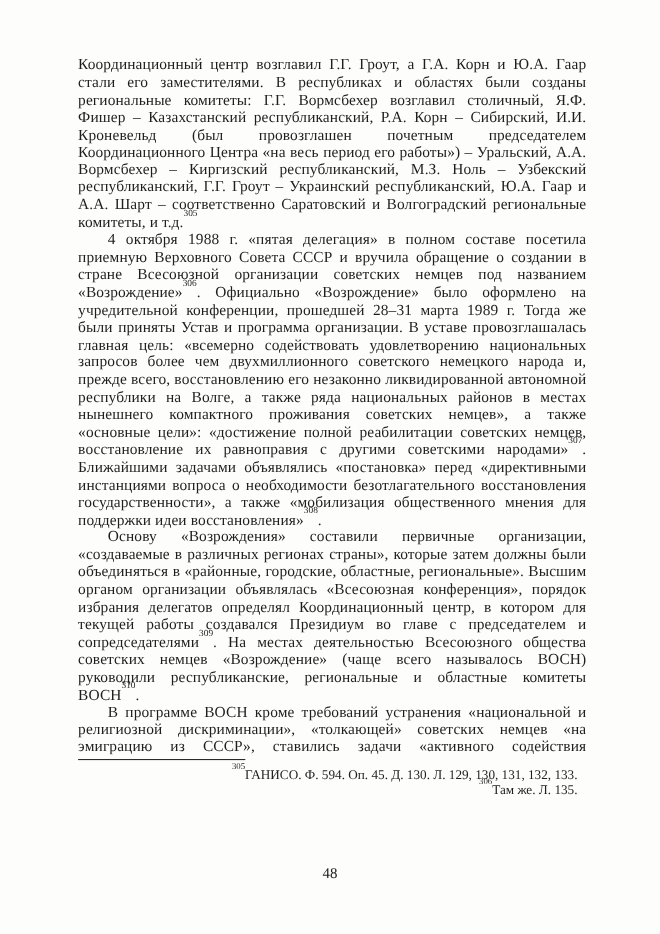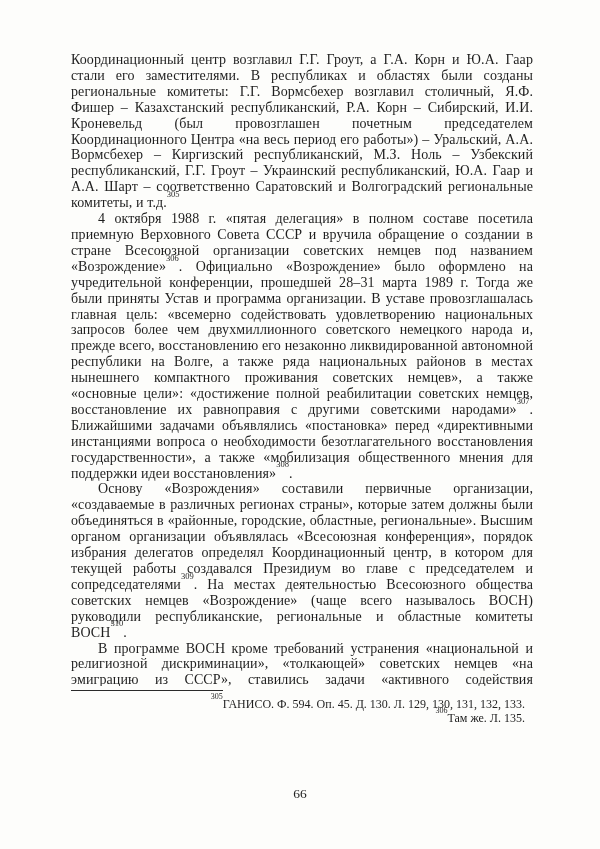--- a/index.html
+++ b/index.html
@@ -92,14 +92,14 @@
       <p class="indent">Основу «Возрождения» составили первичные организации, «создаваемые в различных регионах страны», которые затем должны были объединяться в «районные, городские, областные, региональные». Высшим органом организации объявлялась «Всесоюзная конференция», порядок избрания делегатов определял Координационный центр, в котором для текущей работы создавался Президиум во главе с председателем и сопредседателями<sup class="fnref">309</sup>. На местах деятельностью Всесоюзного общества советских немцев «Возрождение» (чаще всего называлось ВОСН) руководили республиканские, региональные и областные комитеты ВОСН<sup class="fnref">310</sup>.</p>
       <p class="indent">В программе ВОСН кроме требований устранения «национальной и религиозной дискриминации», «толкающей» советских немцев «на эмиграцию из СССР», ставились задачи «активного содействия ширящегося в стране движения за экологическую культуру, «выступления» за «немедленное прекращение строительства каналов «Волга–Чограй» и «Волга – Дон-2»,</p>
     </div>
   <div class="footnote-area">
     <div class="footnote-sep"></div>
     <div class="footnotes">
         <p><sup class="fnmark">305</sup>ГАНИСО. Ф. 594. Оп. 45. Д. 130. Л. 129, 130, 131, 132, 133.</p>
         <p><sup class="fnmark">306</sup>Там же. Л. 135.</p>
       </div>
   </div>
-  <div class="page-number">66</div>
+  <div class="page-number">48</div>
 </div>
 
 </body></html>

